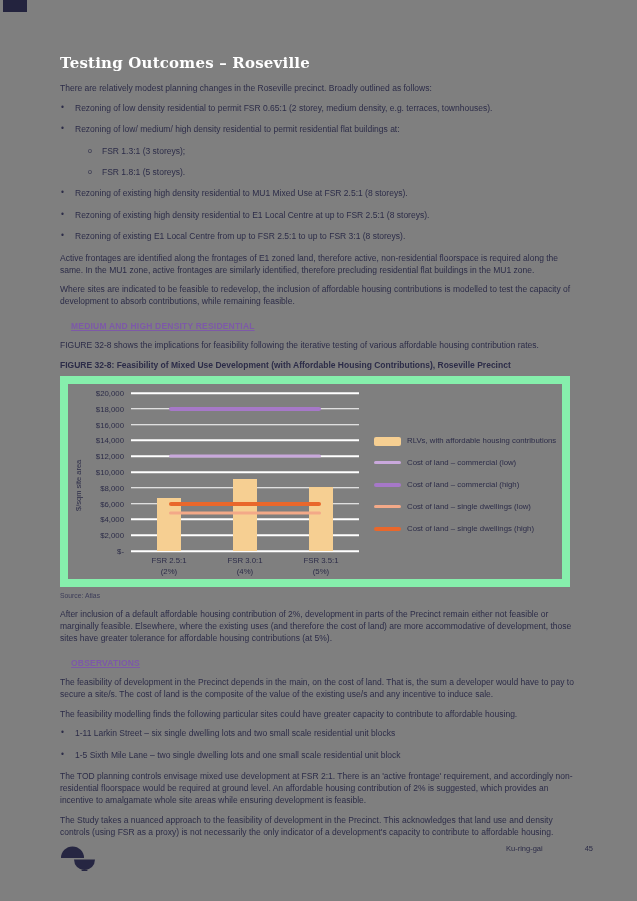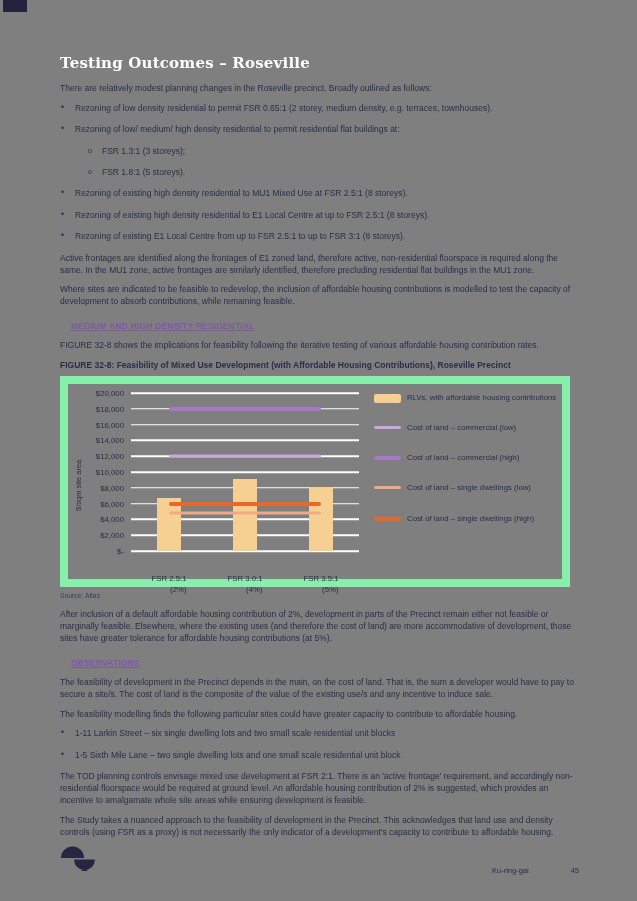--- a/index.html
+++ b/index.html
@@ -39,28 +39,28 @@
   }
   .plot-col{flex:none;}
   .plot-row{display:flex;}
   .y-labels{position:relative;width:44px;height:158px;flex:none;}
   .ytick{position:absolute;right:7px;transform:translateY(-50%);font-size:7.8px;white-space:nowrap;}
   .plot-area{position:relative;width:228px;height:158px;flex:none;}
   .gridline{position:absolute;left:0;right:0;height:1.5px;background:#ffffff;transform:translateY(-50%);}
   .bar{position:absolute;bottom:0;width:24px;transform:translateX(-50%);}
   .series-line{position:absolute;transform:translateY(-50%);border-radius:3px;}
   .x-labels{position:relative;height:28px;margin-left:44px;width:228px;}
-  .xtick{position:absolute;top:23px;transform:translateX(-50%);font-size:7.8px;text-align:right;line-height:1.35;white-space:nowrap;}
-  .legend{display:flex;flex-direction:column;gap:20px;padding-left:15px;flex:1;min-width:0;}
+  .xtick{position:absolute;top:5px;transform:translateX(-50%);font-size:7.8px;text-align:center;line-height:1.35;white-space:nowrap;}
+  .legend{display:flex;flex-direction:column;justify-content:center;gap:12px;padding-left:15px;flex:1;min-width:0;}
   .legend-item{display:flex;align-items:flex-start;gap:6px;font-size:7.8px;line-height:1.3;}
   .legend-box{width:27px;height:9px;border-radius:2px;flex:none;margin-top:1px;}
   .legend-line{width:27px;border-radius:3px;flex:none;margin-top:3px;}
   .source-note{font-size:6.8px;color:#3c3c58;margin:1px 0 10px 0;}
   
-  .footer{position:absolute;left:60px;right:58px;bottom:26px;display:flex;align-items:flex-end;}
+  .footer{position:absolute;left:60px;right:44px;bottom:26px;display:flex;align-items:flex-start;}
   .footer-right{margin-left:auto;display:flex;align-items:center;gap:42px;font-size:7.5px;color:#2c2c48;}
 </style>
 </head>
 <body>
 
 <div class="corner-tab"></div>
 
 <div class="content">
 
   <div class="doc-title">Testing Outcomes – Roseville</div>

